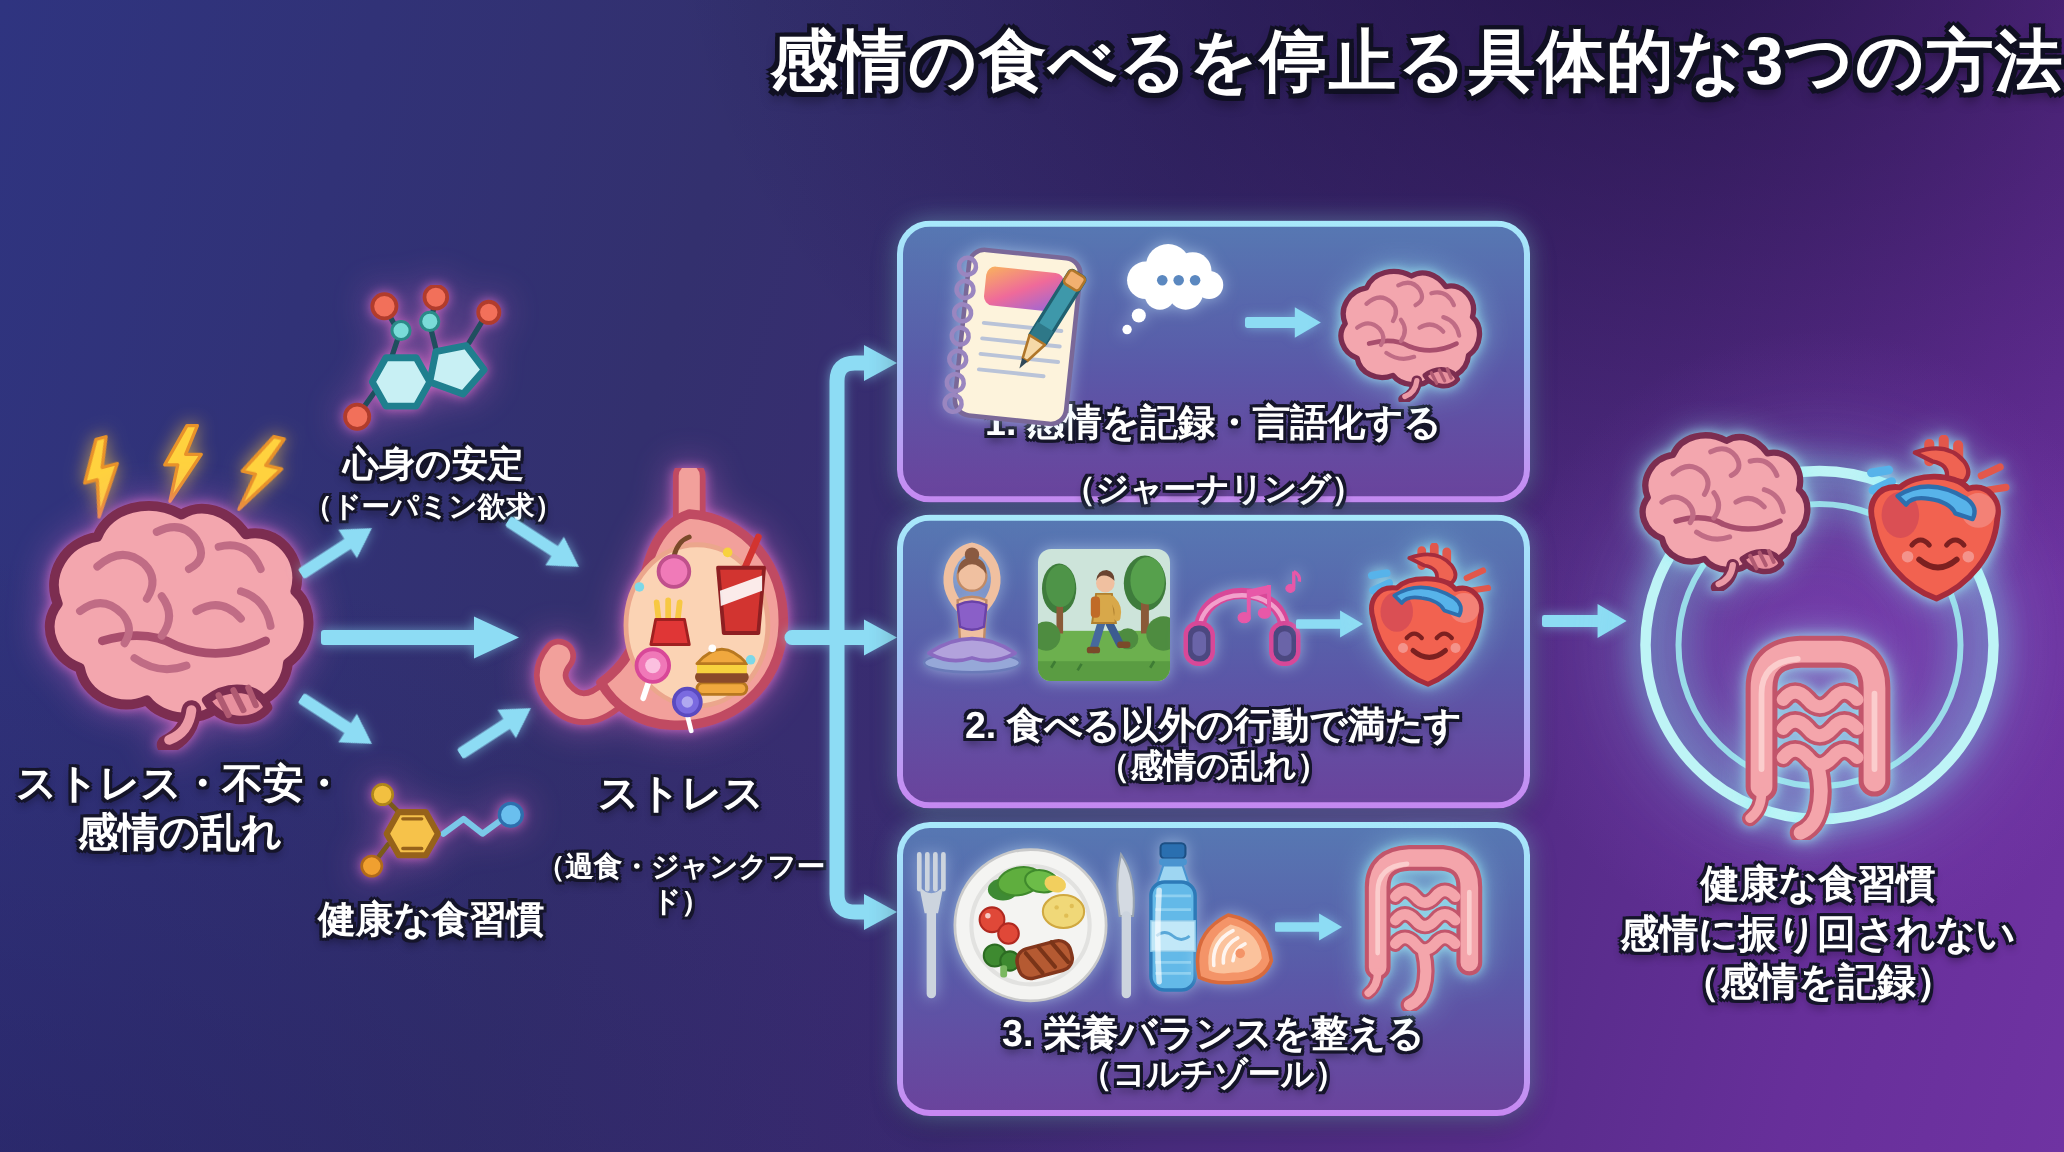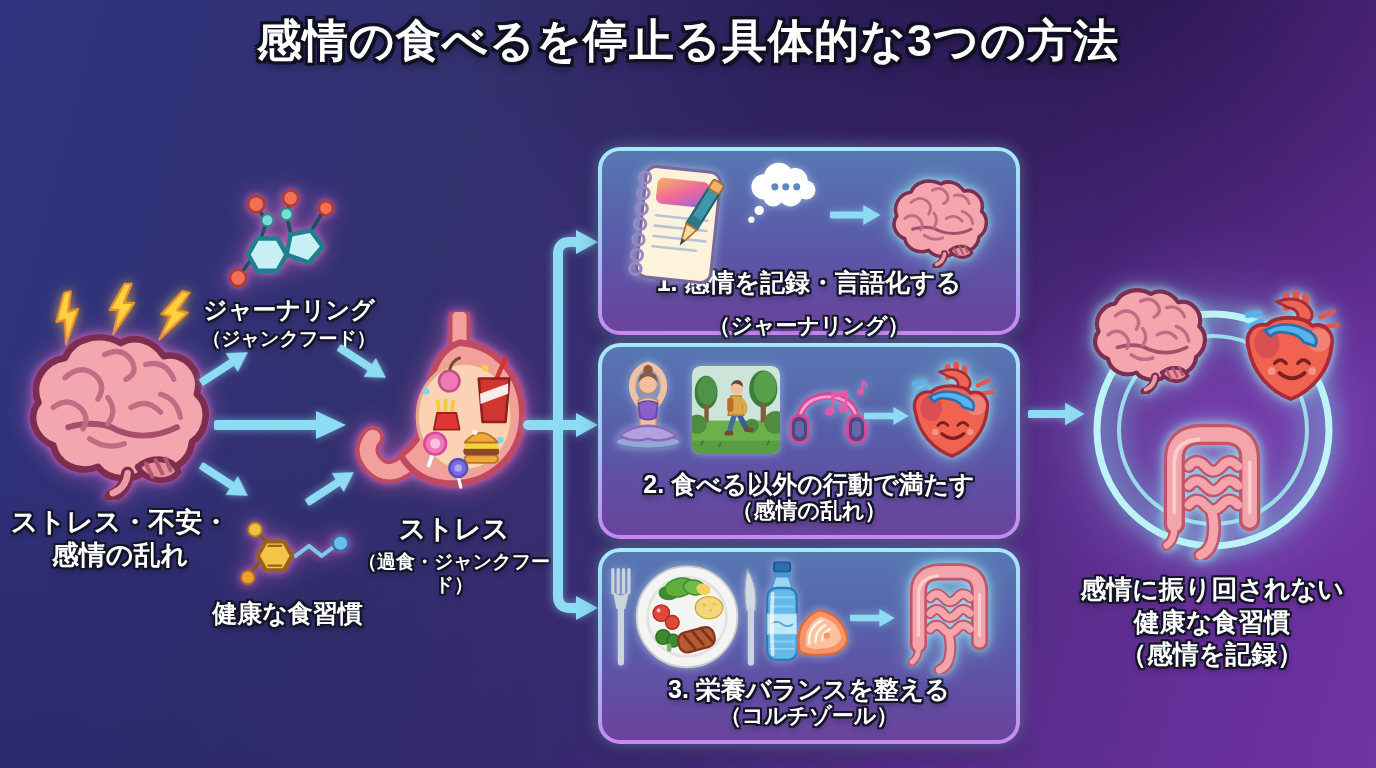--- a/index.html
+++ b/index.html
@@ -11,21 +11,21 @@
       radial-gradient(ellipse at 80% -8%, rgba(12,8,42,.62), rgba(12,8,42,0) 42%),
       radial-gradient(ellipse at 0% 110%, rgba(35,28,92,.5), rgba(35,28,92,0) 40%),
       linear-gradient(105deg,#2f3480 0%,#33306e 32%,#3c2a72 52%,#552c88 74%,#672f9a 88%,#6f33a2 100%);
   }
   .abs{position:absolute;}
   .olt{color:#ffffff;font-weight:700;text-align:center;line-height:1.22;
     text-shadow:-2px -2px 0 #15152a,2px -2px 0 #15152a,-2px 2px 0 #15152a,2px 2px 0 #15152a,
                  0 -2px 0 #15152a,0 2px 0 #15152a,-2px 0 0 #15152a,2px 0 0 #15152a,0 4px 6px rgba(0,0,0,.45);}
   .title{left:0;right:0;top:14px;font-size:45px;letter-spacing:1px;
     text-shadow:-3px -3px 0 #101022,3px -3px 0 #101022,-3px 3px 0 #101022,3px 3px 0 #101022,
-                 0 -3px 0 #101022,0 3px 0 #101022,-3px 0 0 #101022,3px 0 0 #101022,0 5px 8px rgba(0,0,0,.5);}
+                 0 -3px 0 #101022,0 3px 0 #101022,-3px 0 0 #101022,3px 0 0 #101022,0 5px 8px rgba(0,0,0,.5);text-align:right;}
   .subtitle{left:598px;width:416px;top:97px;font-size:27px;color:#f2e28c;}
   .method-box{
     position:absolute;left:598px;width:414px;border-radius:22px;
     background:linear-gradient(180deg, rgba(64,88,158,.78) 0%, rgba(72,62,148,.8) 55%, rgba(88,54,140,.84) 100%) padding-box,
                linear-gradient(180deg,#a8e9fb 0%,#9fc8f6 45%,#c887f2 100%) border-box;
     border:4px solid transparent;
     box-shadow:0 0 16px rgba(150,225,250,.4), 0 6px 18px rgba(0,0,0,.3);
   }
   .box-line1{position:absolute;left:0;right:0;font-size:25px;}
   .box-line2{position:absolute;left:0;right:0;font-size:22px;}
@@ -352,35 +352,35 @@
     </svg>
   <div class="abs olt f27" style="left:-5px;width:250px;top:506px">
     <div>ストレス・不安・</div>
     <div>感情の乱れ</div>
   </div>
 
   <svg class="abs glow-pink" style="left:226px;top:190px;width:116px;height:101px">
       <use href="#sym-cortisol"></use>
     </svg>
   <div class="abs olt" style="left:177px;width:224px;top:295px">
-    <div class="f24">ジャーナリング</div>
-    <div class="f19" style="margin-top:3px">（ジャンクフード）</div>
+    <div class="f24">心身の安定</div>
+    <div class="f19" style="margin-top:3px">（ドーパミン欲求）</div>
   </div>
 
   <svg class="abs glow-pink" style="left:235px;top:518px;width:122px;height:72px">
       <use href="#sym-dopamine"></use>
     </svg>
   <div class="abs olt f23" style="left:165px;width:245px;top:598px">健康な食習慣</div>
 
   <svg class="abs glow-pink" style="left:352px;top:312px;width:192px;height:211px">
       <use href="#sym-stomach"></use>
     </svg>
   <div class="abs olt" style="left:340px;width:228px;top:513px">
     <div class="f27">ストレス</div>
-    <div class="f19" style="margin-top:4px">（過食・ジャンクフード）</div>
+    <div class="f19" style="margin-top:21px">（過食・ジャンクフード）</div>
   </div>
 
   <svg class="abs arrow-cyan" style="left:196px;top:352px;width:58px;height:30px;transform:rotate(-33deg)">
       <use href="#sym-arrow"></use>
     </svg>
   <svg class="abs arrow-cyan" style="left:214px;top:409px;width:134px;height:32px" viewBox="0 0 134 32">
       <rect x="0" y="11" width="104" height="10" rx="2" fill="currentColor"></rect>
       <polygon points="102,2 132,16 102,30" fill="currentColor"></polygon>
     </svg>
   <svg class="abs arrow-cyan" style="left:196px;top:466px;width:58px;height:30px;transform:rotate(33deg)">
@@ -473,18 +473,18 @@
   <svg class="abs glow-cyan" style="left:1088px;top:284px;width:126px;height:110px">
       <use href="#sym-brain"></use>
     </svg>
   <svg class="abs glow-cyan" style="left:1238px;top:290px;width:106px;height:116px">
       <use href="#sym-heart"></use>
     </svg>
   <svg class="abs glow-cyan" style="left:1154px;top:420px;width:116px;height:140px">
       <use href="#sym-gut"></use>
     </svg>
   <div class="abs olt f26" style="left:1052px;width:320px;top:573px;line-height:1.25">
+    <div>健康な食習慣</div>
     <div>感情に振り回されない</div>
-    <div>健康な食習慣</div>
     <div>（感情を記録）</div>
   </div>
 
 </div>
 
 </body></html>

